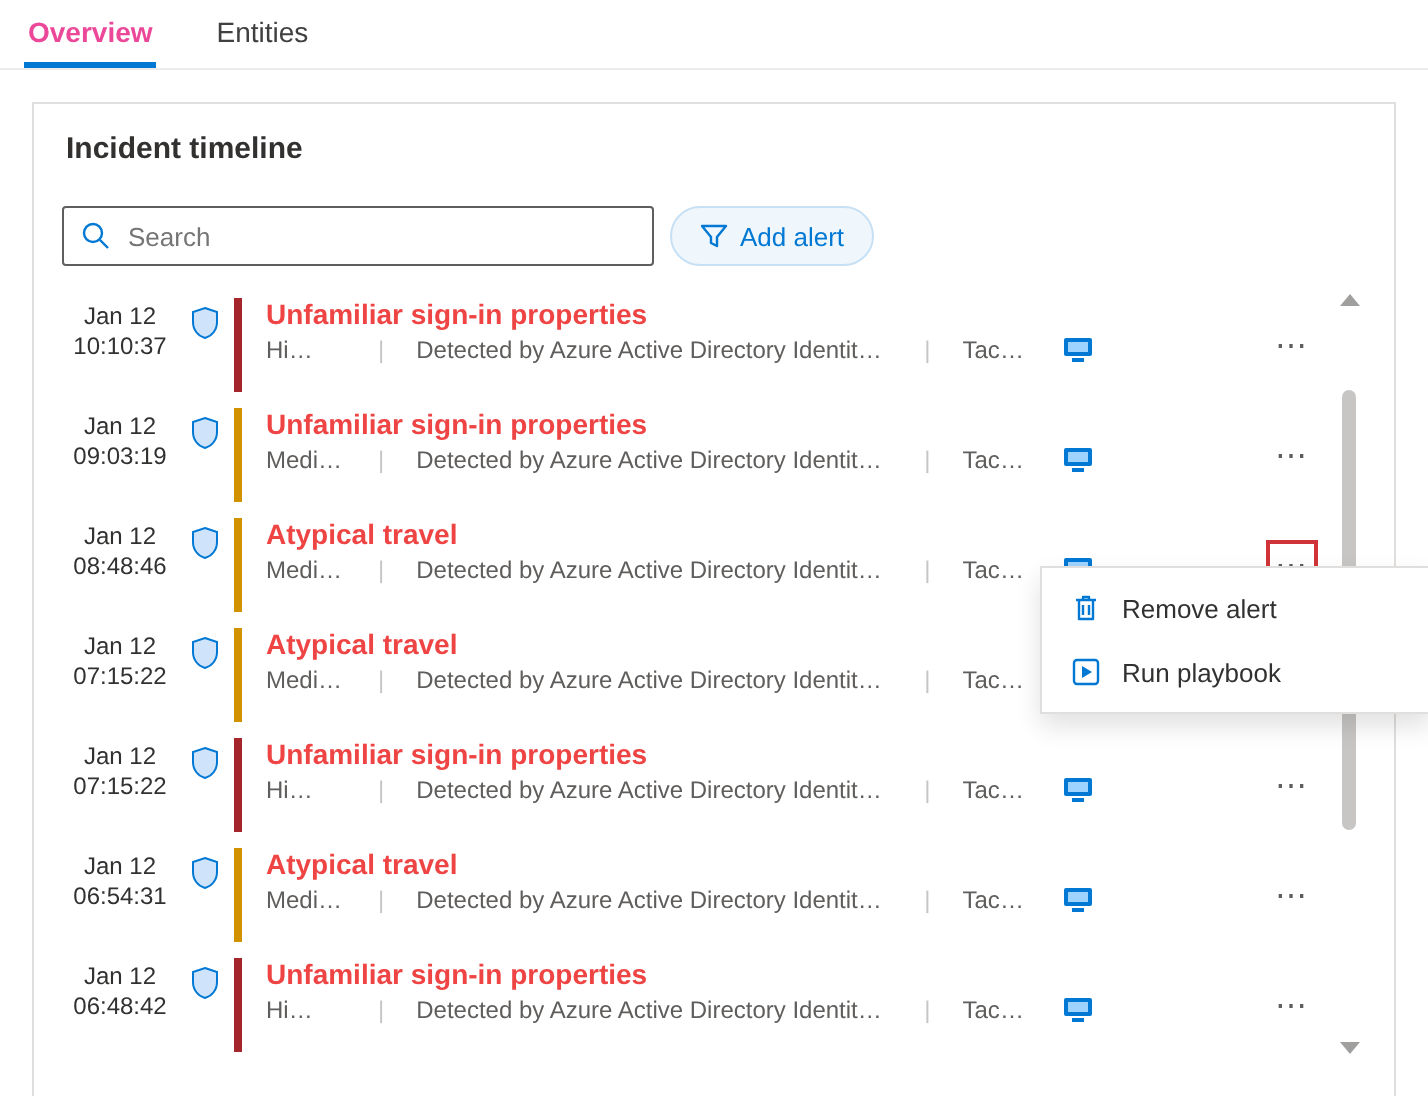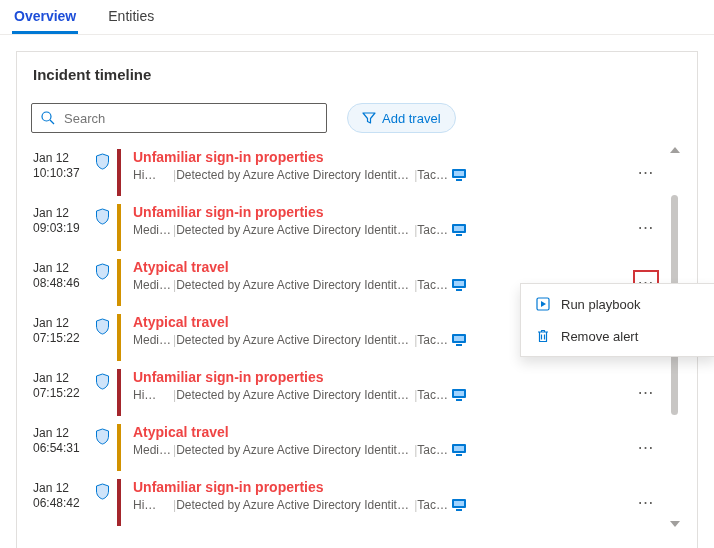--- a/index.html
+++ b/index.html
@@ -19,21 +19,21 @@
       gap: 28px;
     }
     .tab {
       padding: 8px 2px 10px;
       font-size: 14px;
       cursor: pointer;
       color: #404040;
       position: relative;
     }
     .tab.active {
-      color: #1d4ed8;
+      color: #ec4899;
       font-weight: 600;
     }
     .tab.active::after {
       content: "";
       position: absolute;
       bottom: 0;
       left: 0;
       right: 0;
       height: 3px;
       background: #0078d4;
@@ -45,21 +45,21 @@
       position: relative;
     }
     .panel-title {
       font-size: 15px;
       font-weight: 600;
       margin-bottom: 20px;
       padding-left: 6px;
     }
     .controls {
       display: flex;
-      gap: 20px;
+      gap: 8px;
       margin-bottom: 12px;
       padding-left: 4px;
       align-items: center;
     }
     .search-box {
       display: flex;
       align-items: center;
       border: 1px solid #605e5c;
       border-radius: 2px;
       width: 296px;
@@ -101,21 +101,21 @@
       bottom: 0;
     }
     .row {
       display: flex;
       align-items: stretch;
       height: 55px;
       padding-left: 6px;
     }
     .tcol {
       width: 54px;
-      text-align: left;
+      text-align: center;
       padding-top: 6px;
       font-size: 12px;
       line-height: 15px;
       color: #323130;
     }
     .shield-col {
       width: 30px;
       display: flex;
       justify-content: center;
       padding-top: 8px;
@@ -138,21 +138,21 @@
       font-weight: 600;
       color: #ef4444;
       margin-bottom: 3px;
       white-space: nowrap;
       overflow: hidden;
       text-overflow: ellipsis;
     }
     .meta-line {
       display: flex;
       align-items: center;
-      gap: 0;
+      gap: 16px;
       font-size: 12px;
       color: #605e5c;
       white-space: nowrap;
     }
     .meta-line .sep {
       color: #c8c6c4;
     }
     .detected {
       max-width: 238px;
       overflow: hidden;
@@ -264,21 +264,21 @@
       <svg width="16" height="16" viewBox="0 0 16 16" fill="none">
           <circle cx="6.5" cy="6.5" r="4.5" stroke="#0078d4" stroke-width="1.2"></circle>
           <line x1="10" y1="10" x2="14" y2="14" stroke="#0078d4" stroke-width="1.2"></line>
         </svg>
       <input class="search-input" placeholder="Search" style="">
     </div>
     <button class="add-filter">
       <svg width="14" height="14" viewBox="0 0 14 14" fill="none">
           <path d="M1 2h12L8.5 7.5V12l-3-1.5V7.5L1 2z" stroke="#0078d4" stroke-width="1.2" stroke-linejoin="round"></path>
         </svg>
-      <span>Add travel</span>
+      <span>Add alert</span>
     </button>
   </div>
 
   <div class="timeline">
     <div class="scroll-area" id="rows-container">
         <div class="row">
           <div class="tcol">
             <div>Jan 12</div>
             <div>10:10:37</div>
           </div>
@@ -507,28 +507,28 @@
       <div class="scroll-thumb"></div>
       <div class="scroll-arrow down"></div>
     </div>
   </div>
 </div>
 
 <div class="context-menu">
   <div class="cm-item">
     <span class="cm-icon">
       <svg width="16" height="16" viewBox="0 0 16 16" fill="none">
+          <path d="M3 4h10M6.5 4V2.5h3V4M4.5 4v9.5h7V4" stroke="#0078d4" stroke-width="1.2" stroke-linejoin="round"></path>
+          <path d="M6.5 6.5v5M9.5 6.5v5" stroke="#0078d4" stroke-width="1.2"></path>
+        </svg>
+    </span>
+    <span>Remove alert</span>
+  </div>
+  <div class="cm-item">
+    <span class="cm-icon">
+      <svg width="16" height="16" viewBox="0 0 16 16" fill="none">
           <rect x="2" y="2" width="12" height="12" rx="1.5" stroke="#0078d4" stroke-width="1.2"></rect>
           <path d="M6 5v6l5-3-5-3z" fill="#0078d4"></path>
         </svg>
     </span>
     <span>Run playbook</span>
   </div>
-  <div class="cm-item">
-    <span class="cm-icon">
-      <svg width="16" height="16" viewBox="0 0 16 16" fill="none">
-          <path d="M3 4h10M6.5 4V2.5h3V4M4.5 4v9.5h7V4" stroke="#0078d4" stroke-width="1.2" stroke-linejoin="round"></path>
-          <path d="M6.5 6.5v5M9.5 6.5v5" stroke="#0078d4" stroke-width="1.2"></path>
-        </svg>
-    </span>
-    <span>Remove alert</span>
-  </div>
 </div>
 
 </body></html>

